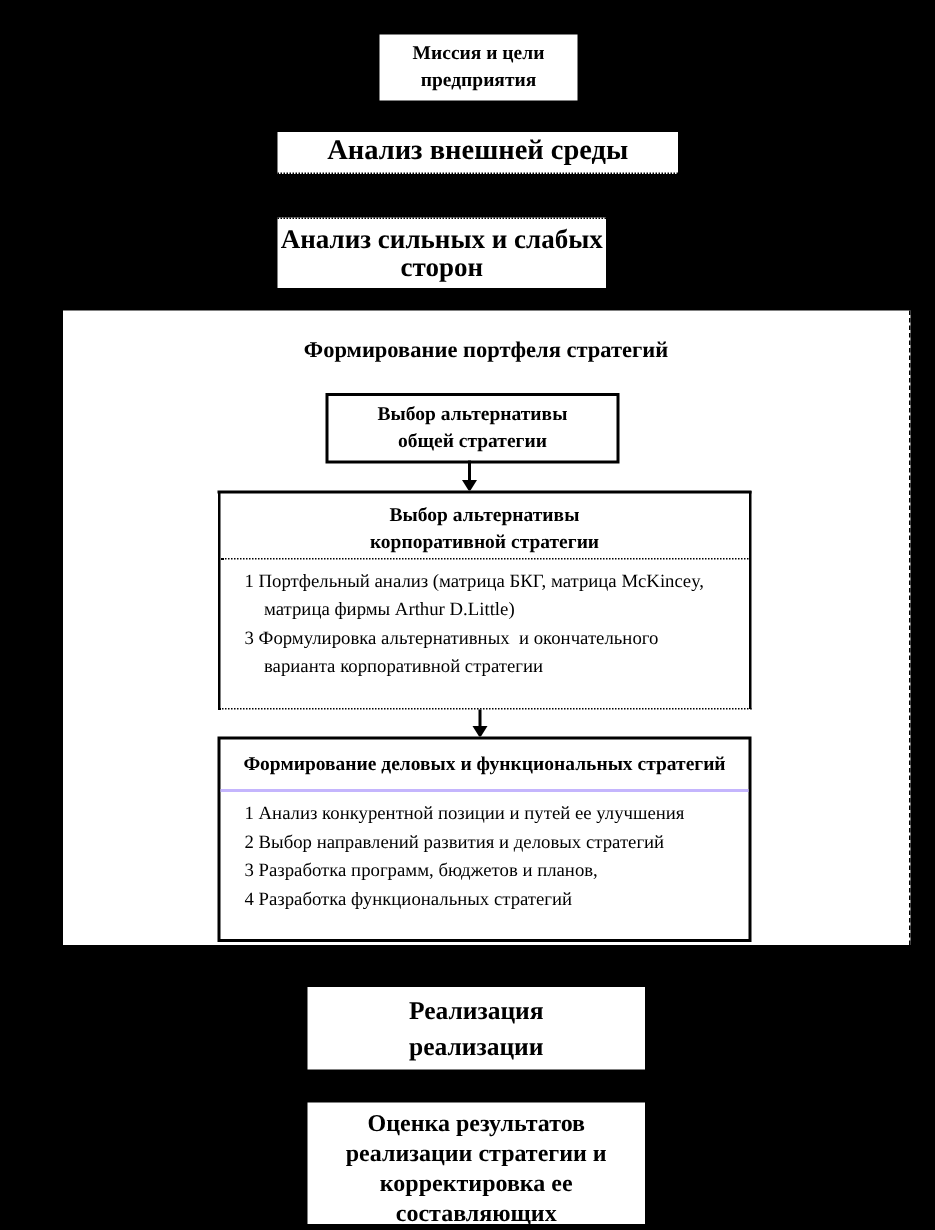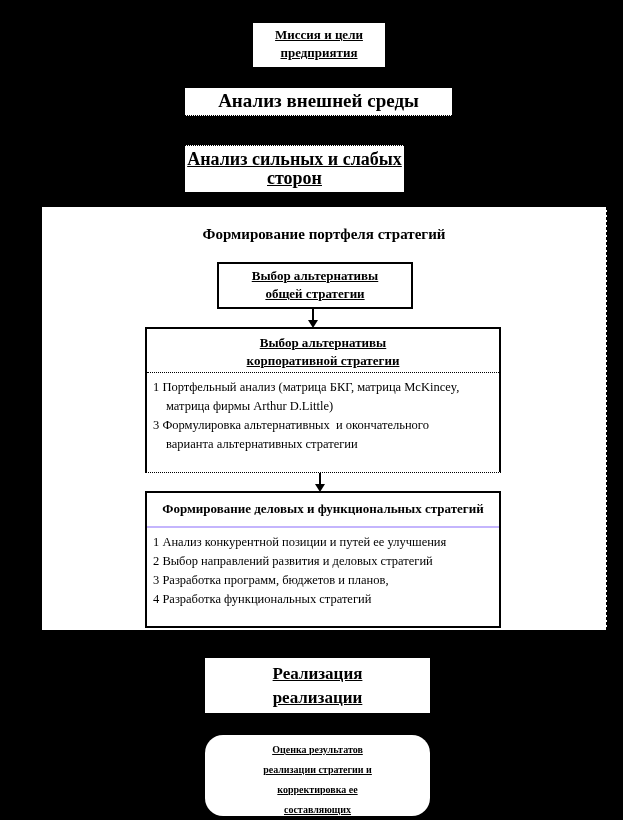--- a/index.html
+++ b/index.html
@@ -5,21 +5,21 @@
   html,body{margin:0;padding:0;background:#000;}
   .stage{
     position:relative;width:623px;height:820px;background:#000000;
     font-family:"Liberation Serif","DejaVu Serif",serif;color:#000;
     overflow:hidden;
   }
   .box{
     position:absolute;background:#ffffff;color:#000;
     box-sizing:border-box;text-align:center;
   }
-  .ml{white-space:pre-line;text-decoration:underline;}
+  .ml{white-space:pre-line;}
   .b{font-weight:bold;}
   
   .mission{left:253px;top:23px;width:132px;height:44px;font-size:13px;line-height:18px;padding-top:3px;}
   .external{left:185px;top:88px;width:267px;height:28px;font-size:19px;line-height:26px;border-bottom:1px dotted #000;}
   .swot{left:185px;top:145px;width:219px;height:47px;font-size:18px;line-height:19px;padding-top:4px;border-top:1px dotted #000;}
   
   .container{
     left:42px;top:207px;width:565px;height:423px;
     border-right:1px dashed #000;text-align:left;
   }
@@ -37,34 +37,34 @@
     border:2px solid #000;box-sizing:border-box;
   }
   .corporate{top:120px;height:146px;border-bottom:1px dotted #000;}
   .business{top:284px;height:137px;}
   .strat-header{
     box-sizing:border-box;text-align:center;font-weight:bold;font-size:13px;line-height:18px;
   }
   .corporate .strat-header{height:44px;padding-top:5px;border-bottom:1px dotted #000;}
   .business .strat-header{height:35px;line-height:32px;border-bottom:2px solid #c4b5fd;}
   .strat-body{padding:5px 6px 0 6px;font-size:12.5px;}
-  .line{white-space:pre;line-height:19px;overflow:hidden;}
+  .line{white-space:pre;line-height:19px;overflow:hidden;margin-left:10px;}
   .line.cont{padding-left:13px;}
   
   .arrow{position:absolute;width:2px;background:#000;}
   .arrow::after{
     content:"";position:absolute;left:-4px;bottom:-8px;
     border-left:5px solid transparent;border-right:5px solid transparent;
     border-top:8px solid #000;
   }
   .arrow1{left:270px;top:100px;height:13px;}
   .arrow2{left:277px;top:266px;height:11px;}
   
   .implementation{left:205px;top:658px;width:225px;height:55px;font-size:17px;line-height:24px;padding-top:4px;}
-  .evaluation{left:205px;top:735px;width:225px;height:81px;font-size:10px;line-height:20px;padding-top:5px;border-radius:18px;}
+  .evaluation{left:205px;top:735px;width:225px;height:81px;font-size:16px;line-height:20px;padding-top:5px;}
 </style>
 </head>
 <body>
 
 <div class="stage">
 
   <div class="box mission b ml">Миссия и цели
 предприятия</div>
 
   <div class="box external b">Анализ внешней среды предприятия</div>
@@ -81,21 +81,21 @@
 
     <div class="arrow arrow1"></div>
 
     <div class="stratbox corporate">
       <div class="strat-header ml">Выбор альтернативы
 корпоративной стратегии</div>
       <div class="strat-body">
         <div class="line">1 Портфельный анализ (матрица БКГ, матрица McKincey,</div>
         <div class="line cont">матрица фирмы Arthur D.Little)</div>
         <div class="line">3 Формулировка альтернативных  и окончательного</div>
-        <div class="line cont">варианта альтернативных стратегии</div>
+        <div class="line cont">варианта корпоративной стратегии</div>
       </div>
     </div>
 
     <div class="arrow arrow2"></div>
 
     <div class="stratbox business">
       <div class="strat-header">Формирование деловых и функциональных стратегий</div>
       <div class="strat-body">
         <div class="line">1 Анализ конкурентной позиции и путей ее улучшения</div>
         <div class="line">2 Выбор направлений развития и деловых стратегий</div>

